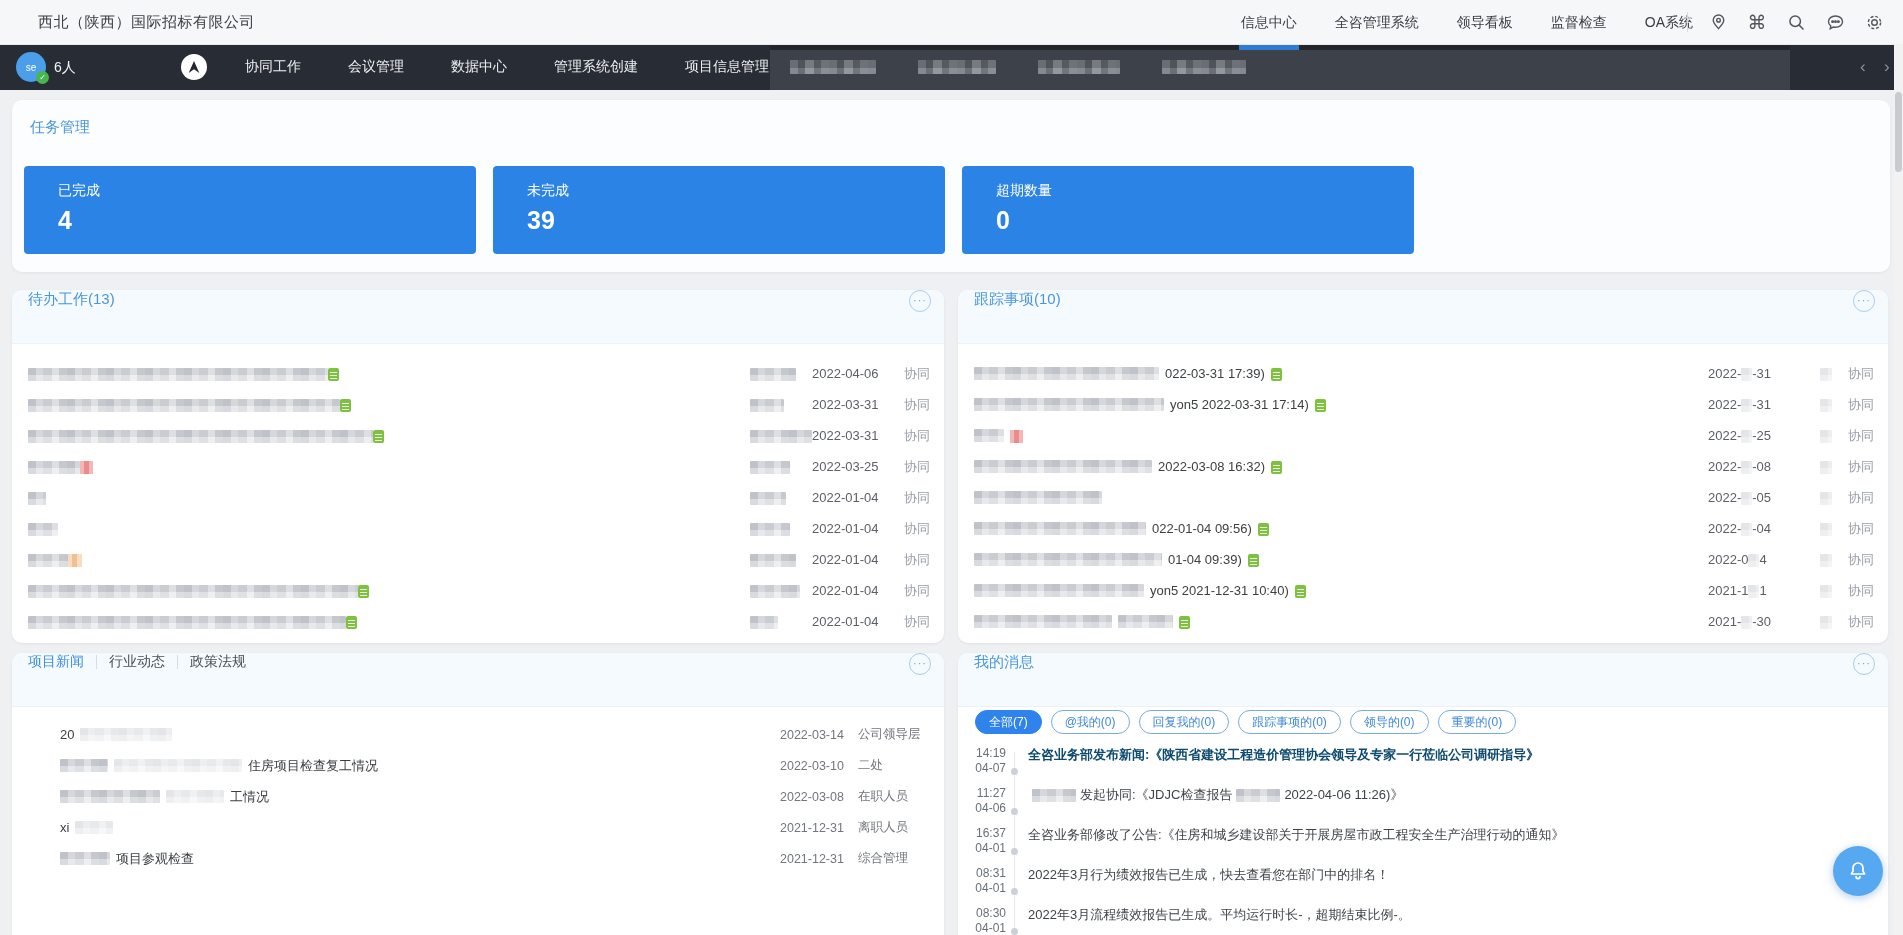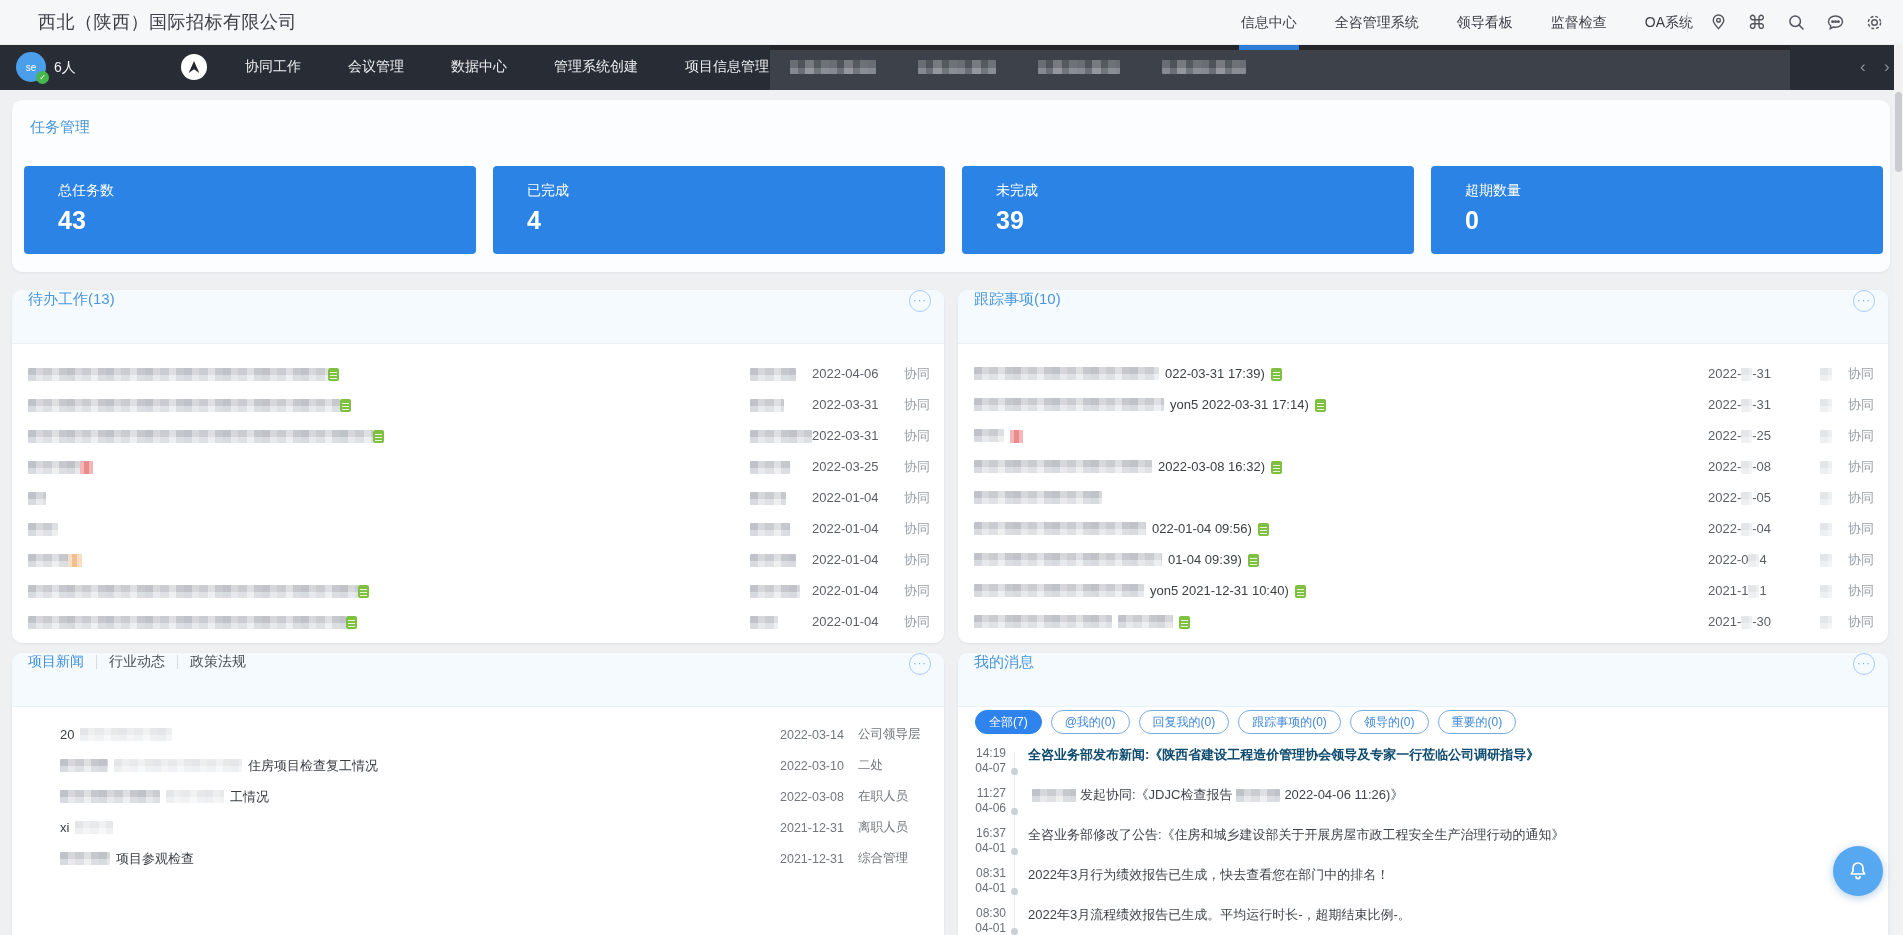--- a/index.html
+++ b/index.html
@@ -1,20 +1,20 @@
 <!DOCTYPE html>
 <html><head>
 <meta charset="utf-8">
 <style>
   html,body{margin:0;padding:0}
   body{width:1903px;height:935px;overflow:hidden;position:relative;background:#eef0f2;
        font-family:"Liberation Sans","DejaVu Sans",sans-serif;-webkit-font-smoothing:antialiased;}
   
   .topbar{position:absolute;left:0;top:0;width:1903px;height:44px;background:#f6f7f8;border-bottom:1px solid #e9eaec;z-index:30;}
-  .company{position:absolute;left:38px;top:0;line-height:44px;font-size:18px;color:#3c4046;letter-spacing:.5px;}
+  .company{position:absolute;left:38px;top:0;line-height:44px;font-size:15px;color:#3c4046;letter-spacing:.5px;}
   .top-menu{position:absolute;right:210px;top:0;height:44px;display:flex;align-items:stretch;gap:38px;}
   .tmi{position:relative;line-height:44px;font-size:14px;color:#3a3e44;cursor:pointer;white-space:nowrap;}
   .tmi.active::after{content:"";position:absolute;left:-2px;right:-2px;bottom:-6px;height:5px;background:#2e7cd8;z-index:40;}
   .top-icons{position:absolute;right:18px;top:0;height:44px;display:flex;align-items:center;gap:17px;}
   .top-icons .sep{width:1px;height:20px;background:#d9dadd;margin-right:2px;}
   .tico{width:22px;height:22px;display:flex;align-items:center;justify-content:center;color:#53575d;cursor:pointer;}
   .tico svg{display:block}
   .cmd-glyph{font-size:19px;color:#53575d;line-height:1;}
   
   .navbar{position:absolute;left:0;top:44px;width:1903px;height:46px;background:#282c35;z-index:20;}
@@ -174,24 +174,20 @@
       <span class="rd-nav" style="width: 84px;"></span>
     </div>
   <div class="chev" style="left:1860px;">‹</div>
   <div class="chev" style="left:1884px;">›</div>
 </div>
 
 <div class="panel p-tasks">
   <div class="p-title">任务管理</div>
   <div class="cards" id="task-cards">
       <div class="card">
-        <div class="lbl">总任务数</div>
-        <div class="val">43</div>
-      </div>
-      <div class="card">
         <div class="lbl">已完成</div>
         <div class="val">4</div>
       </div>
       <div class="card">
         <div class="lbl">未完成</div>
         <div class="val">39</div>
       </div>
       <div class="card">
         <div class="lbl">超期数量</div>
         <div class="val">0</div>

